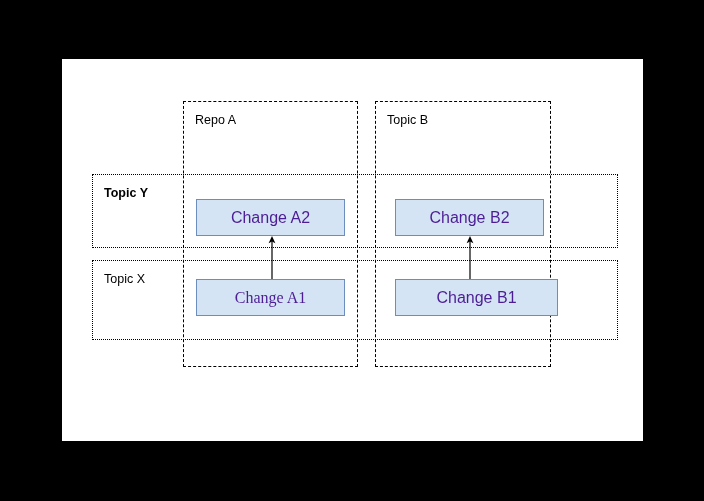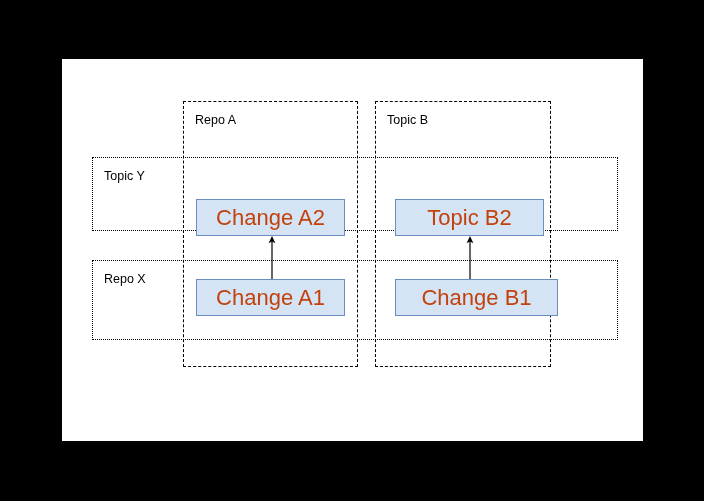--- a/index.html
+++ b/index.html
@@ -64,23 +64,23 @@
   .node {
     position: absolute;
     box-sizing: border-box;
     background: #d5e4f4;
     border: 1px solid #6c8ebf;
     display: flex;
     align-items: center;
     justify-content: center;
   }
   .node-label {
-    font-size: 22px;
+    font-size: 16px;
     line-height: 18px;
-    color: #c2410c;
+    color: #4c1d95;
     white-space: nowrap;
   }
 
   
   .edge {
     position: absolute;
     overflow: visible;
   }
   .edge svg { display: block; overflow: visible; }
 
@@ -98,26 +98,26 @@
     <div class="layer-groups">
 
       <div class="group-box repo" style="left:121px; top:42px; width:175px; height:266px;">
         <span class="group-label">Repo A</span>
       </div>
 
       <div class="group-box repo" style="left:313px; top:42px; width:176px; height:266px;">
         <span class="group-label">Topic B</span>
       </div>
 
-      <div class="group-box topic" style="left:30px; top:98px; width:526px; height:74px;">
+      <div class="group-box topic" style="left:30px; top:115px; width:526px; height:74px;font-weight:bold;">
         <span class="group-label">Topic Y</span>
       </div>
 
       <div class="group-box topic" style="left:30px; top:201px; width:526px; height:80px;">
-        <span class="group-label">Repo X</span>
+        <span class="group-label">Topic X</span>
       </div>
 
     </div>
 
     <div class="layer-edges">
 
       <div class="edge" style="left:209px; top:177px; width:2px; height:44px;">
         <svg width="12" height="44" viewBox="0 0 12 44" style="margin-left:-5px;">
           <line x1="6" y1="44" x2="6" y2="5" stroke="#000000" stroke-width="1.2"></line>
           <path d="M 6 0 L 2.6 7.2 L 6 5.6 L 9.4 7.2 Z" fill="#000000"></path>
@@ -133,24 +133,24 @@
 
     </div>
 
     <div class="layer-nodes">
 
       <div class="node" style="left:134px; top:140px; width:149px; height:37px;">
         <span class="node-label">Change A2</span>
       </div>
 
       <div class="node" style="left:333px; top:140px; width:149px; height:37px;">
-        <span class="node-label">Topic B2</span>
+        <span class="node-label">Change B2</span>
       </div>
 
-      <div class="node" style="left:134px; top:220px; width:149px; height:37px;">
+      <div class="node" style="left:134px; top:220px; width:149px; height:37px;font-family:Liberation Serif, serif;">
         <span class="node-label">Change A1</span>
       </div>
 
       <div class="node" style="left:333px; top:220px; width:163px; height:37px;">
         <span class="node-label">Change B1</span>
       </div>
 
     </div>
 
   </div>

